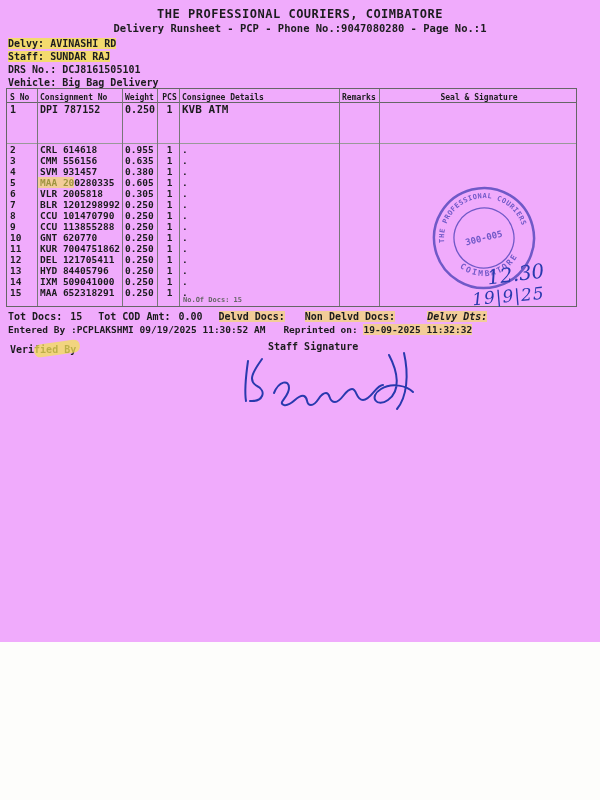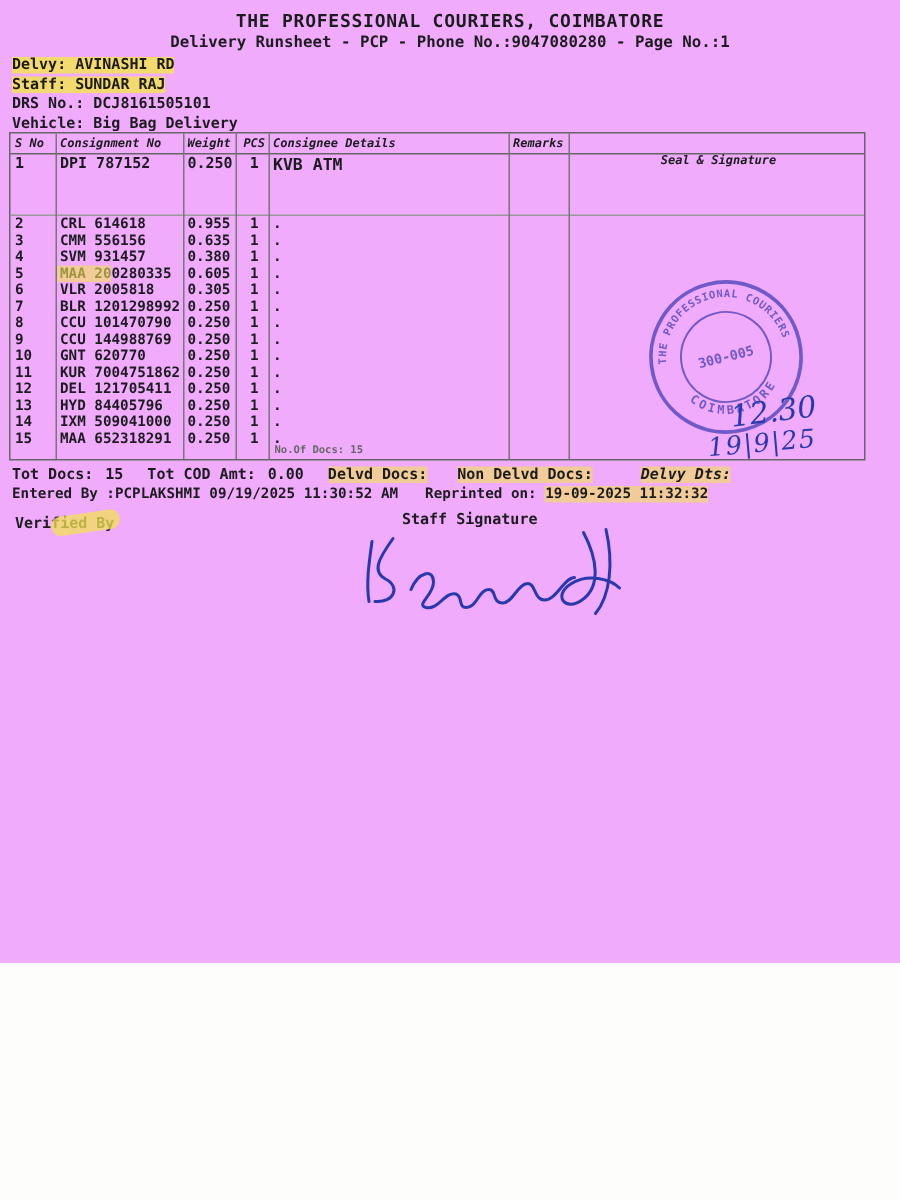--- a/index.html
+++ b/index.html
@@ -11,21 +11,21 @@
   .info-left{position:absolute;top:37px;left:8px;font-size:10px;line-height:13px;}
   .info-left div{white-space:nowrap;}
   .hl{background:rgba(243,226,85,.85);}
   .hl-soft{background:rgba(243,226,85,.6);}
   .info-right{position:absolute;top:37px;left:352px;width:243px;height:31px;box-sizing:border-box;
               border-left:1.5px solid #555;border-bottom:1.5px solid #555;padding:1px 0 0 8px;
               font-size:10px;line-height:13px;}
   
   .rtable{position:absolute;top:88px;left:6px;width:571px;height:219px;box-sizing:border-box;border:1.5px solid #666;}
   .vline{position:absolute;top:0;bottom:0;width:1px;background:#777;}
-  .thead{display:flex;height:13px;border-bottom:1.5px solid #666;font-size:8px;align-items:center;font-style:italic;}
+  .thead{display:flex;height:13px;border-bottom:1.5px solid #666;font-size:8px;align-items:flex-end;}
   .cell{box-sizing:border-box;padding-left:3px;overflow:hidden;white-space:nowrap;}
   .c-sno{width:30px;} .c-con{width:85px;} .c-wt{width:35px;} .c-pcs{width:22px;text-align:center;padding-left:3px;}
   .c-cons{width:160px;} .c-rem{width:40px;} .c-seal{flex:1;}
   .row1{display:flex;height:40px;font-size:10px;border-bottom:1px solid #999;align-items:flex-start;line-height:13px;}
   .row1 .c-cons{font-size:11px;}
   .trow{display:flex;height:11px;font-size:9.5px;line-height:11px;}
   .no-docs{position:absolute;left:176px;top:207px;font-size:7px;color:#666;}
   .smear{position:absolute;left:31px;top:88px;width:36px;height:11px;background:rgba(243,226,85,.6);}
   
   .summary{position:absolute;top:311px;left:8px;font-size:10px;white-space:nowrap;}
@@ -125,21 +125,21 @@
     </div>
     <div class="trow">
       <div class="cell c-sno">8</div>
       <div class="cell c-con">CCU 101470790</div>
       <div class="cell c-wt">0.250</div>
       <div class="cell c-pcs">1</div>
       <div class="cell c-cons">.</div>
     </div>
     <div class="trow">
       <div class="cell c-sno">9</div>
-      <div class="cell c-con">CCU 144988769</div>
+      <div class="cell c-con">CCU 113855288</div>
       <div class="cell c-wt">0.250</div>
       <div class="cell c-pcs">1</div>
       <div class="cell c-cons">.</div>
     </div>
     <div class="trow">
       <div class="cell c-sno">10</div>
       <div class="cell c-con">GNT 620770</div>
       <div class="cell c-wt">0.250</div>
       <div class="cell c-pcs">1</div>
       <div class="cell c-cons">.</div>

